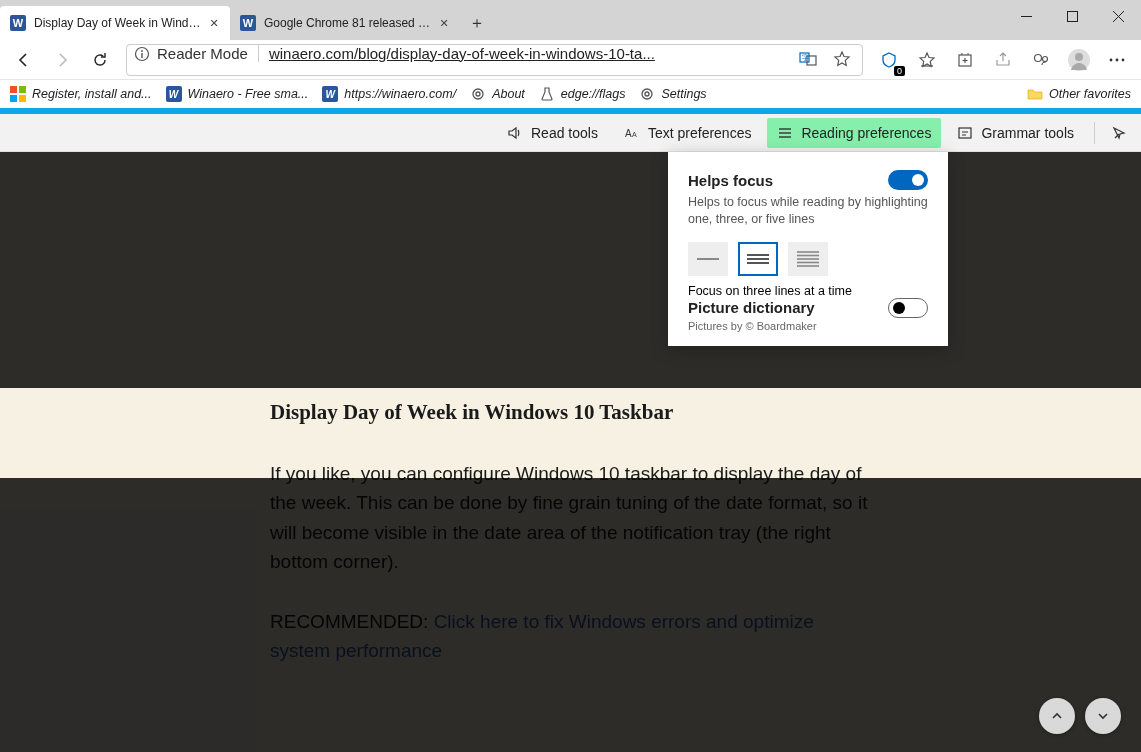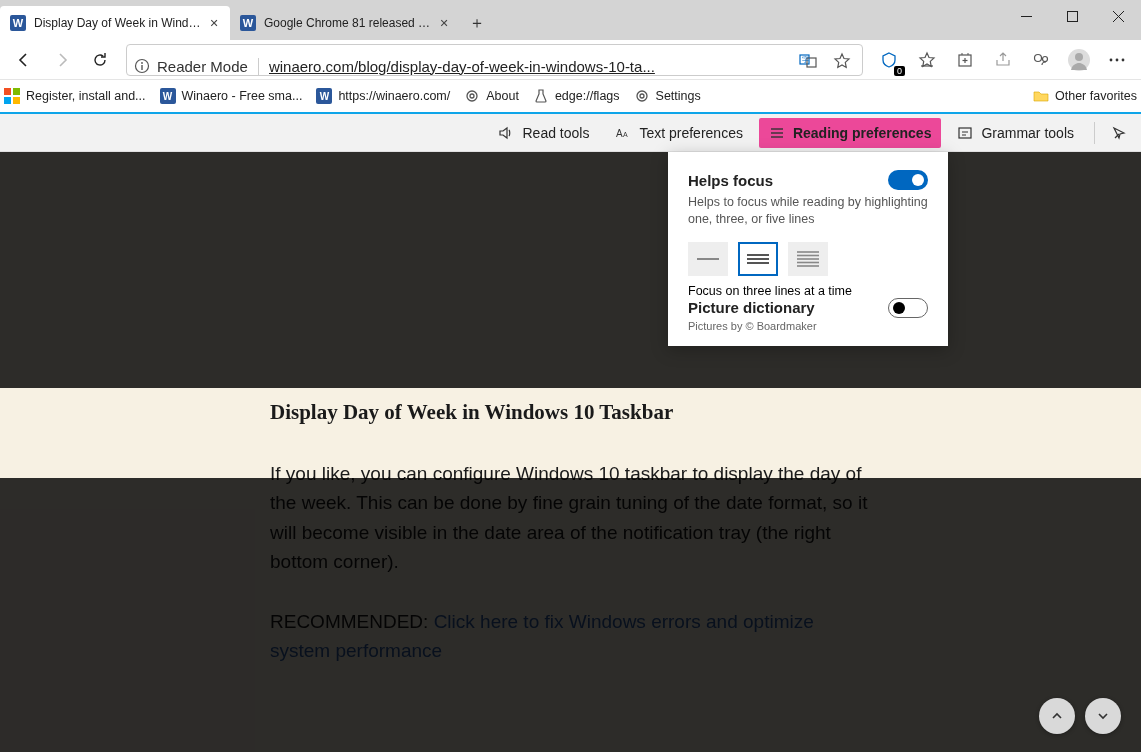--- a/index.html
+++ b/index.html
@@ -13,36 +13,36 @@
 .tab .label { flex: 1; white-space: nowrap; overflow: hidden; text-overflow: ellipsis; }
 .tab .close { width: 16px; height: 16px; display: inline-flex; align-items: center; justify-content: center; color: #444; font-size: 11px; margin-left: 4px; }
 .newtab { width: 34px; height: 34px; margin-top: 6px; display: flex; align-items: center; justify-content: center; color: #333; font-size: 16px; }
 .winctrl { margin-left: auto; display: flex; }
 .winctrl > div { width: 46px; height: 32px; display: flex; align-items: center; justify-content: center; color: #222; }
 .winctrl svg { width: 11px; height: 11px; }
 
 .navbar { height: 40px; background: #fff; display: flex; align-items: center; padding: 0 6px; gap: 2px; border-bottom: 1px solid #e5e5e5; }
 .navbtn { width: 36px; height: 36px; display: flex; align-items: center; justify-content: center; color: #333; border-radius: 2px; }
 .navbtn.disabled { color: #b5b5b5; }
-.addrwrap { flex: 1; height: 32px; border: 1px solid #ccc; border-radius: 4px; display: flex; align-items: flex-end; padding: 0 6px; margin: 0 6px; background: #fff; gap: 6px; }
+.addrwrap { flex: 1; height: 32px; border: 1px solid #ccc; border-radius: 4px; display: flex; align-items: flex-start; padding: 0 6px; margin: 0 6px; background: #fff; gap: 6px; }
 .reader-label { font-size: 15px; color: #333; padding-right: 10px; margin-right: 4px; border-right: 1px solid #ccc; }
 .info-icon { width: 18px; height: 18px; display:inline-flex; align-items:center; justify-content:center; }
 .urltext { flex: 1; font-size: 15px; color: #222; white-space: nowrap; overflow: hidden; text-overflow: ellipsis; text-decoration: underline; }
 .addr-icon { width: 28px; height: 28px; display: flex; align-items: center; justify-content: center; color: #333; }
 .ext-badge { position: relative; }
 .ext-badge .badge { position: absolute; right: 2px; bottom: 2px; background: #000; color: #fff; font-size: 9px; padding: 0 3px; border-radius: 2px; }
 
-.bookmarks { height: 34px; background: #fff; display: flex; align-items: center; padding: 0 4px; gap: 14px; font-size: 12.5px; color: #222; border-bottom: 2px solid #0ea5e9; }
+.bookmarks { height: 34px; background: #fff; display: flex; align-items: center; padding: 0 10px; gap: 14px; font-size: 12.5px; color: #222; border-bottom: 6px solid #0ea5e9; font-style: italic; }
 .bmitem { display: flex; align-items: center; gap: 6px; white-space: nowrap; }
 .bmitem .ico { width: 16px; height: 16px; display: inline-flex; align-items: center; justify-content: center; }
 .bmspacer { flex: 1; }
 
 .readerbar { height: 38px; background: #f2f2f2; display: flex; align-items: center; justify-content: flex-end; padding: 0 8px; gap: 6px; border-bottom: 1px solid #e0e0e0; position: relative; z-index: 5; }
 .rbitem { height: 30px; display: flex; align-items: center; gap: 8px; padding: 0 10px; font-size: 14px; color: #222; border-radius: 2px; }
-.rbitem.active { background: #ec4899; font-weight: bold; }
+.rbitem.active { background: #86efac; }
 .rbsep { width: 1px; height: 22px; background: #ccc; margin: 0 4px; }
 
 .content { position: absolute; top: 152px; left: 0; right: 0; bottom: 0; background: #f7f1e3; font-family: Georgia, serif; padding-left: 33px; }
 .dim-top { position: absolute; top: 0; left: 0; right: 0; height: 236px; background: rgba(0,0,0,0.82); z-index: 2; }
 .dim-bot { position: absolute; top: 326px; left: 0; right: 0; bottom: 0; background: rgba(0,0,0,0.82); z-index: 2; }
 .article { position: absolute; top: 0; left: 0; right: 0; padding: 248px 270px 40px 270px; color: #1a1a1a; z-index: 1; }
 .article h1 { font-size: 21px; font-weight: bold; margin-bottom: 34px; font-family: Georgia, serif; }
 .article h2 { font-size: 21px; font-weight: bold; margin-bottom: 34px; font-family: Georgia, serif; }
 .article p { font-size: 19px; line-height: 1.55; margin-bottom: 30px; }
 .article a { color: #2c5aa0; text-decoration: none; }

